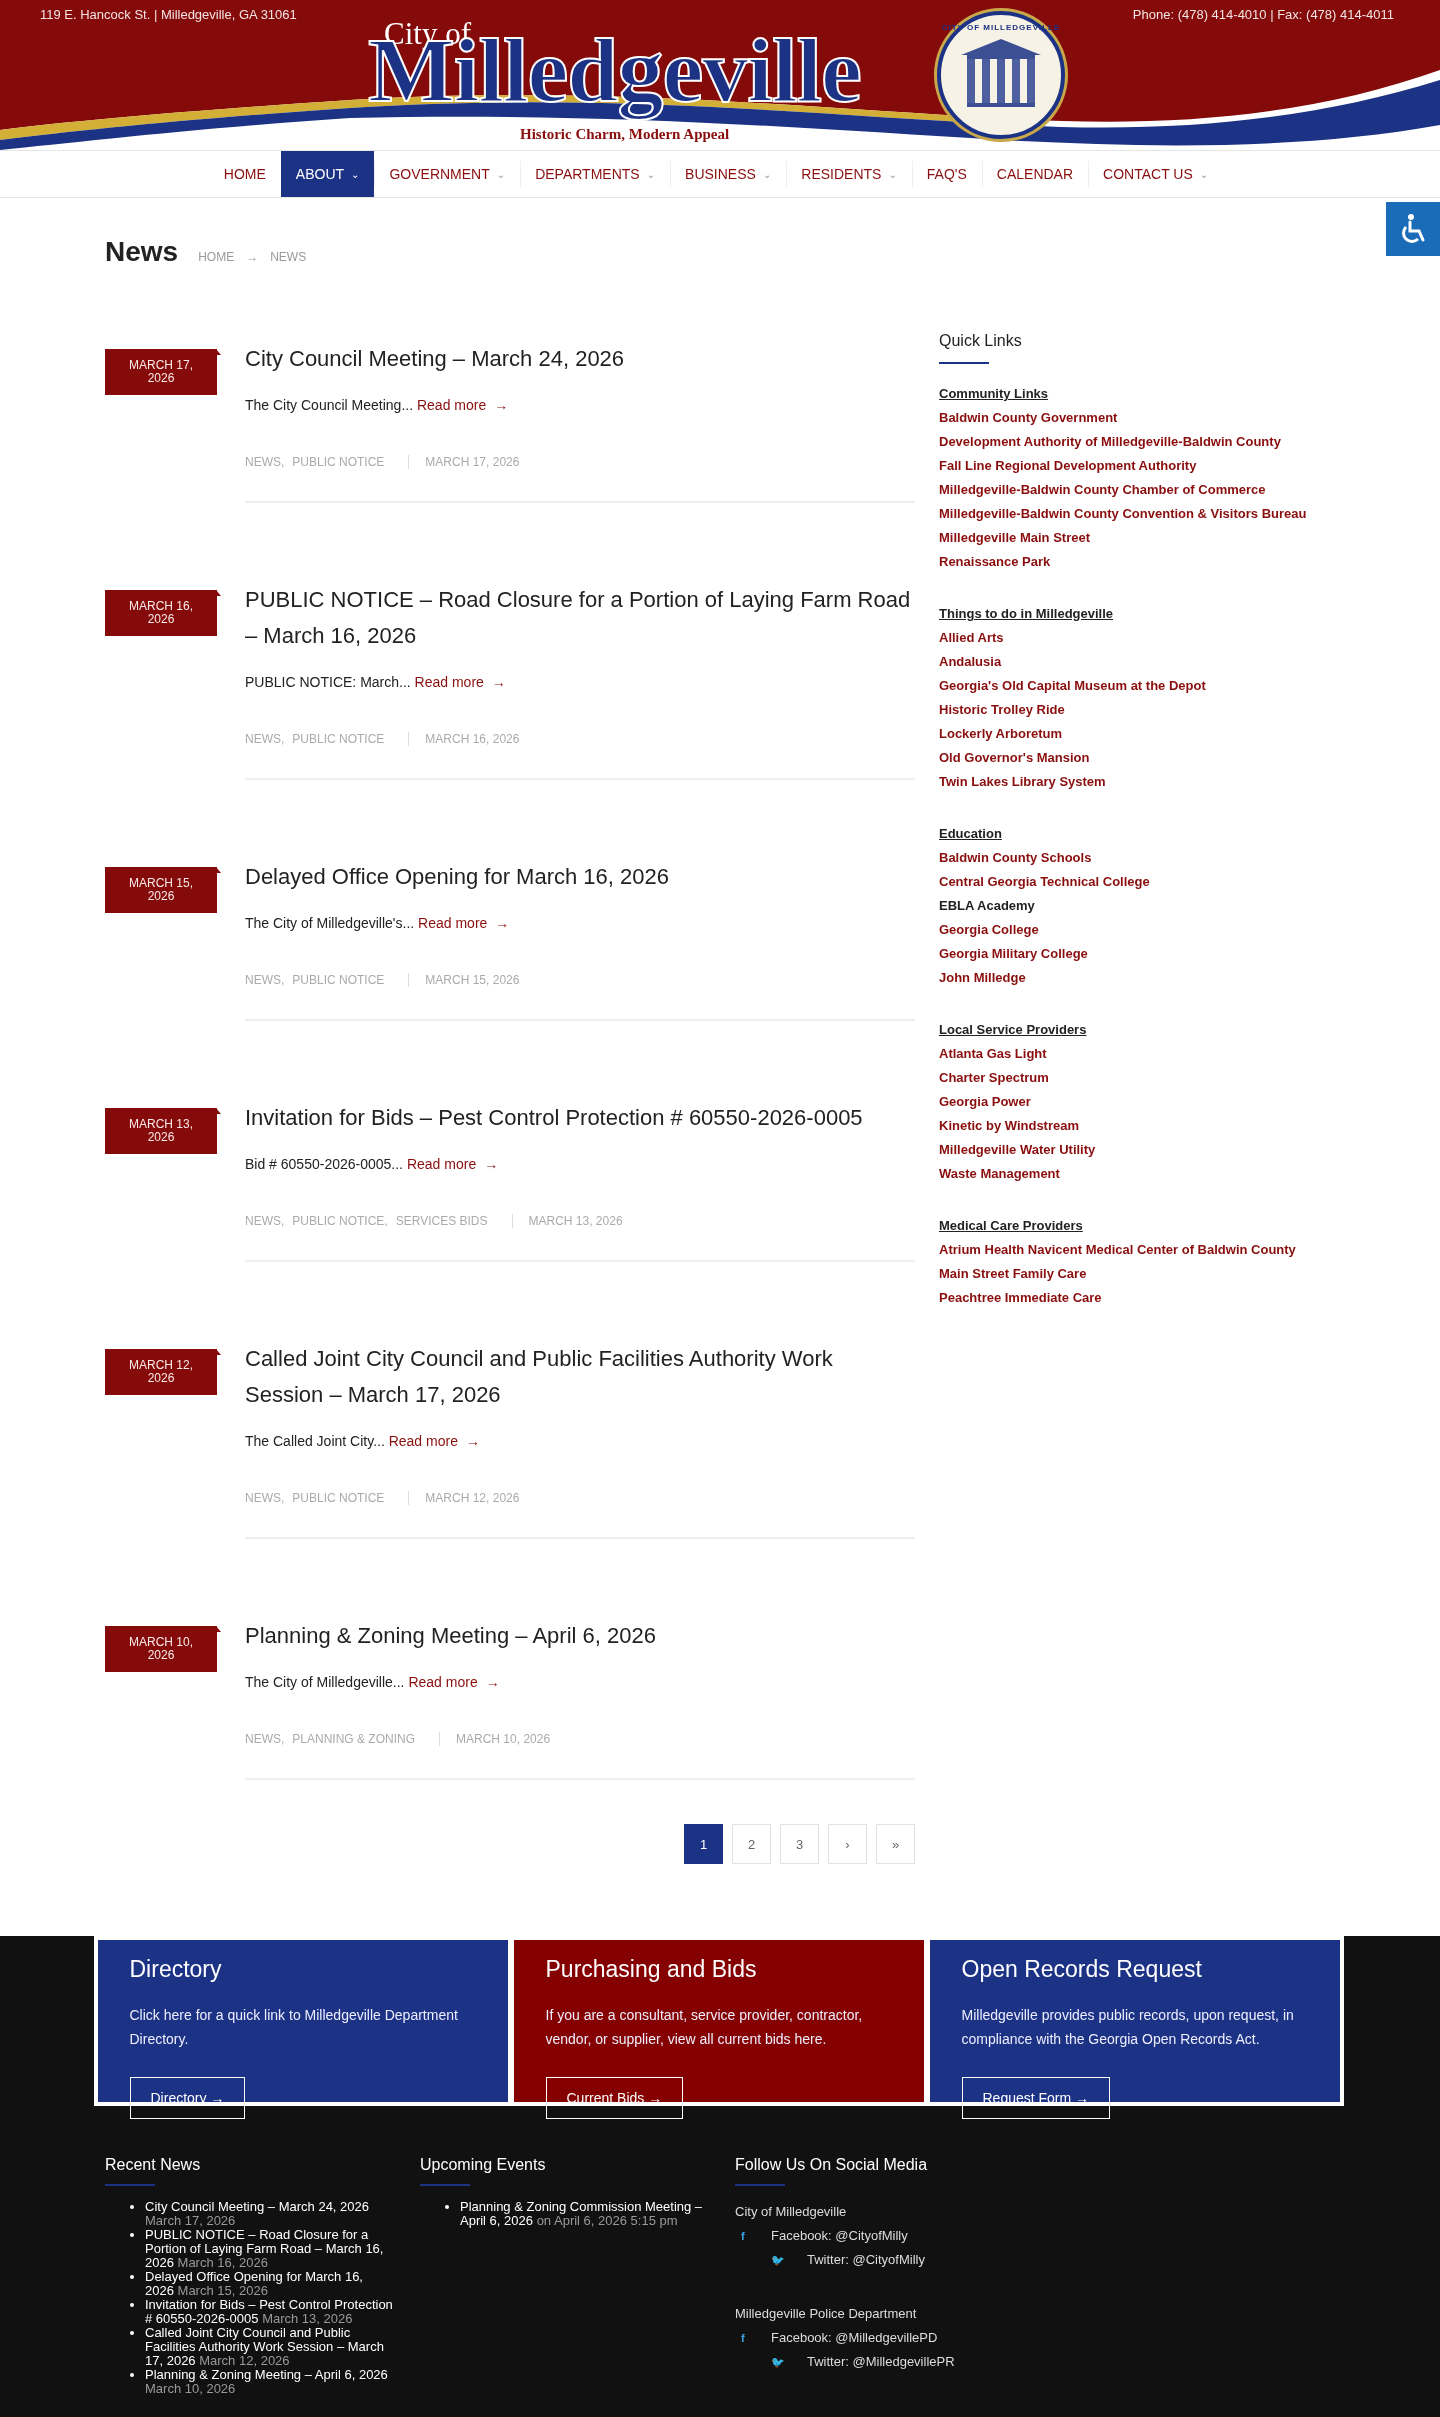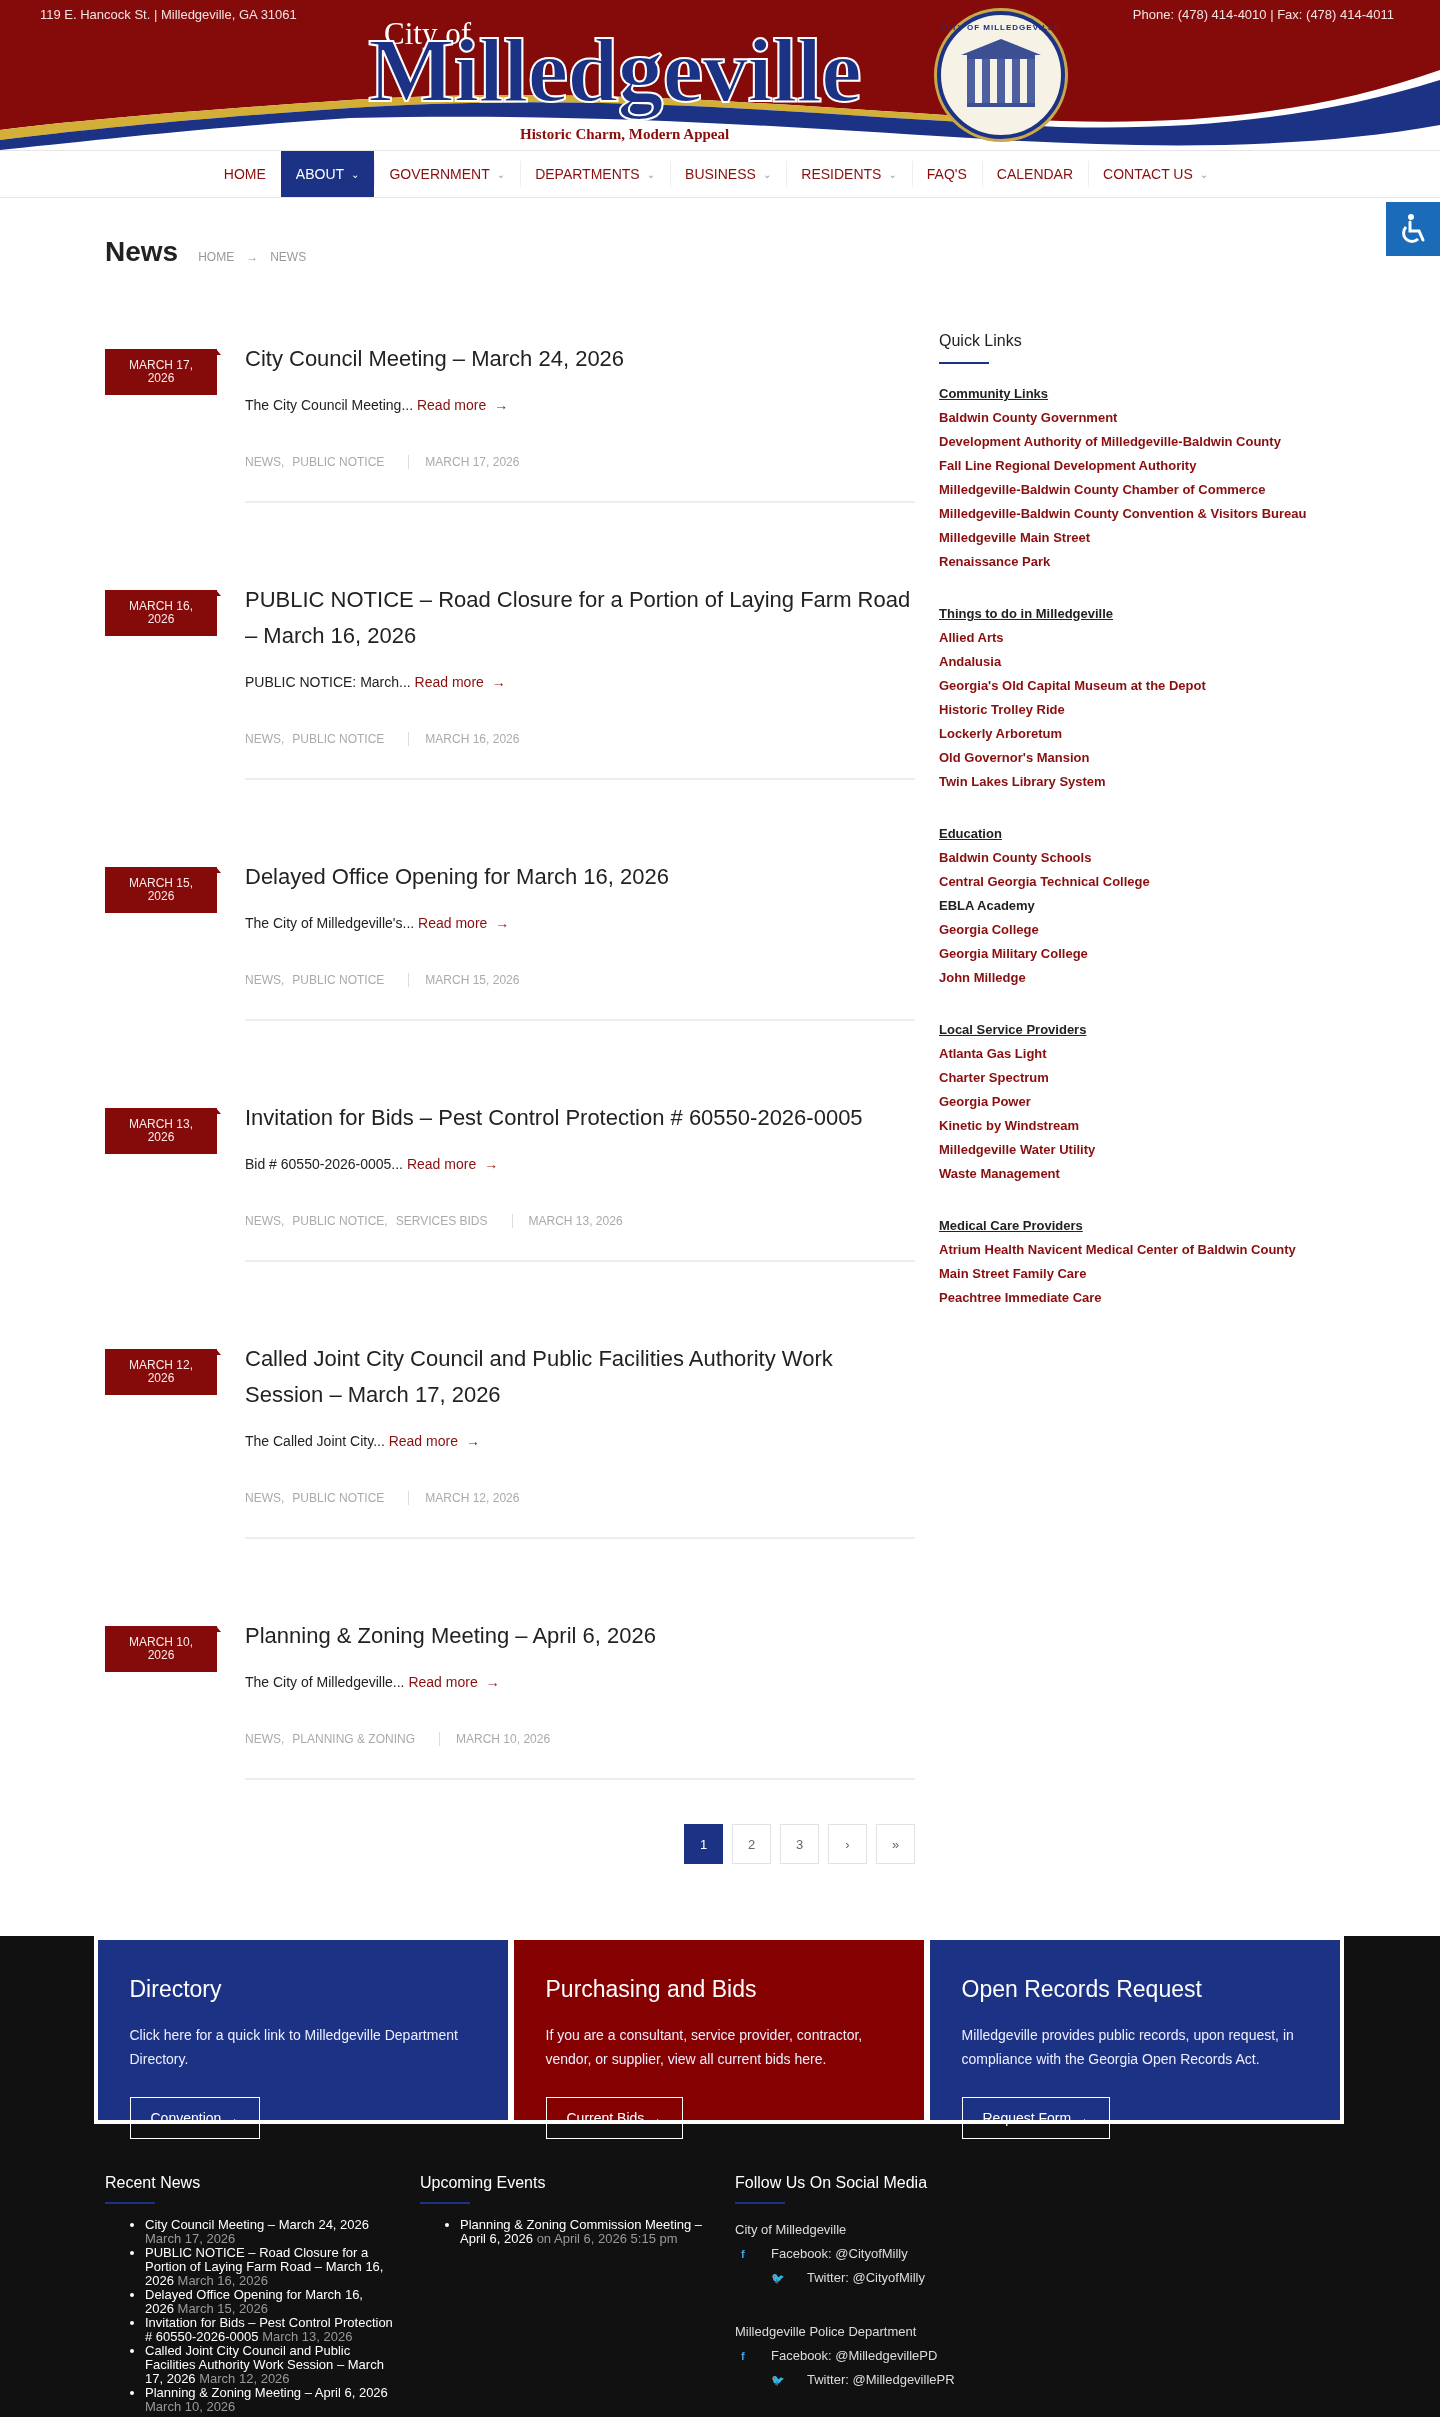--- a/index.html
+++ b/index.html
@@ -63,21 +63,21 @@
   .sidebar .bar { width: 50px; height: 2px; background: #1c3285; margin-bottom: 18px; }
   .ql-group { margin-bottom: 28px; }
   .ql-head { font-size: 13px; color: #222; text-decoration: underline; font-weight: 700; line-height: 24px; }
   .ql-link { display: block; font-size: 13px; color: #8a0e0e; font-weight: 700; line-height: 24px; }
   .ql-link.plain { color: #222; }
 
   
   .footer { background: #111; color: #ddd; padding-bottom: 40px; }
   .cta-row { display: flex; justify-content: center; padding-top: 0; margin-left: -3px; }
   .cta-wrap { background: #fff; display: flex; gap: 6px; padding: 4px; margin-top: 0; }
-  .cta { width: 410px; height: 180px; padding: 36px 32px; color: #fff; }
+  .cta { width: 410px; height: 162px; padding: 16px 32px; color: #fff; }
   .cta h2 { font-size: 23px; font-weight: 400; margin-bottom: 20px; }
   .cta p { font-size: 14px; line-height: 24px; margin-bottom: 26px; color: #eef; }
   .cta .cta-btn { display: inline-block; border: 1px solid #fff; padding: 12px 20px; font-size: 14px; }
 
   .widgets { display: flex; padding: 50px 0 0 105px; }
   .widget { width: 315px; }
   .widget h4 { font-size: 16px; font-weight: 400; color: #fff; margin-bottom: 10px; }
   .widget .bar { width: 50px; height: 2px; background: #1c3285; margin-bottom: 14px; }
   .widget ul { padding-left: 40px; font-size: 13px; color: #fff; line-height: 14px; max-width: 290px; }
   .widget li { margin-bottom: 0; }
@@ -303,21 +303,21 @@
           <a class="ql-link">Main Street Family Care</a>
           <a class="ql-link">Peachtree Immediate Care</a>
         </div>
       </div>
   </aside>
 </div>
 
 <footer class="footer">
   <div class="cta-row">
     <div class="cta-wrap" id="cta-wrap">
-        <div class="cta" style="background: rgb(28, 50, 133);"><h2>Directory</h2><p>Click here for a quick link to Milledgeville Department Directory.</p><a class="cta-btn">Convention  →</a></div>
+        <div class="cta" style="background: rgb(28, 50, 133);"><h2>Directory</h2><p>Click here for a quick link to Milledgeville Department Directory.</p><a class="cta-btn">Directory  →</a></div>
         <div class="cta" style="background: rgb(133, 0, 0);"><h2>Purchasing and Bids</h2><p>If you are a consultant, service provider, contractor, vendor, or supplier, view all current bids here.</p><a class="cta-btn">Current Bids  →</a></div>
         <div class="cta" style="background: rgb(28, 50, 133);"><h2>Open Records Request</h2><p>Milledgeville provides public records, upon request, in compliance with the Georgia Open Records Act.</p><a class="cta-btn">Request Form  →</a></div>
       </div>
   </div>
 
   <div class="widgets">
     <div class="widget">
       <h4>Recent News</h4>
       <div class="bar"></div>
       <ul id="recent-news">

